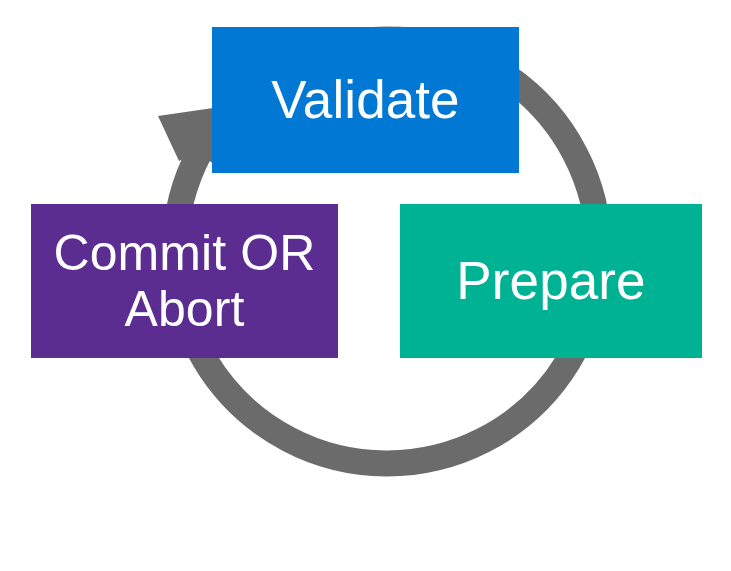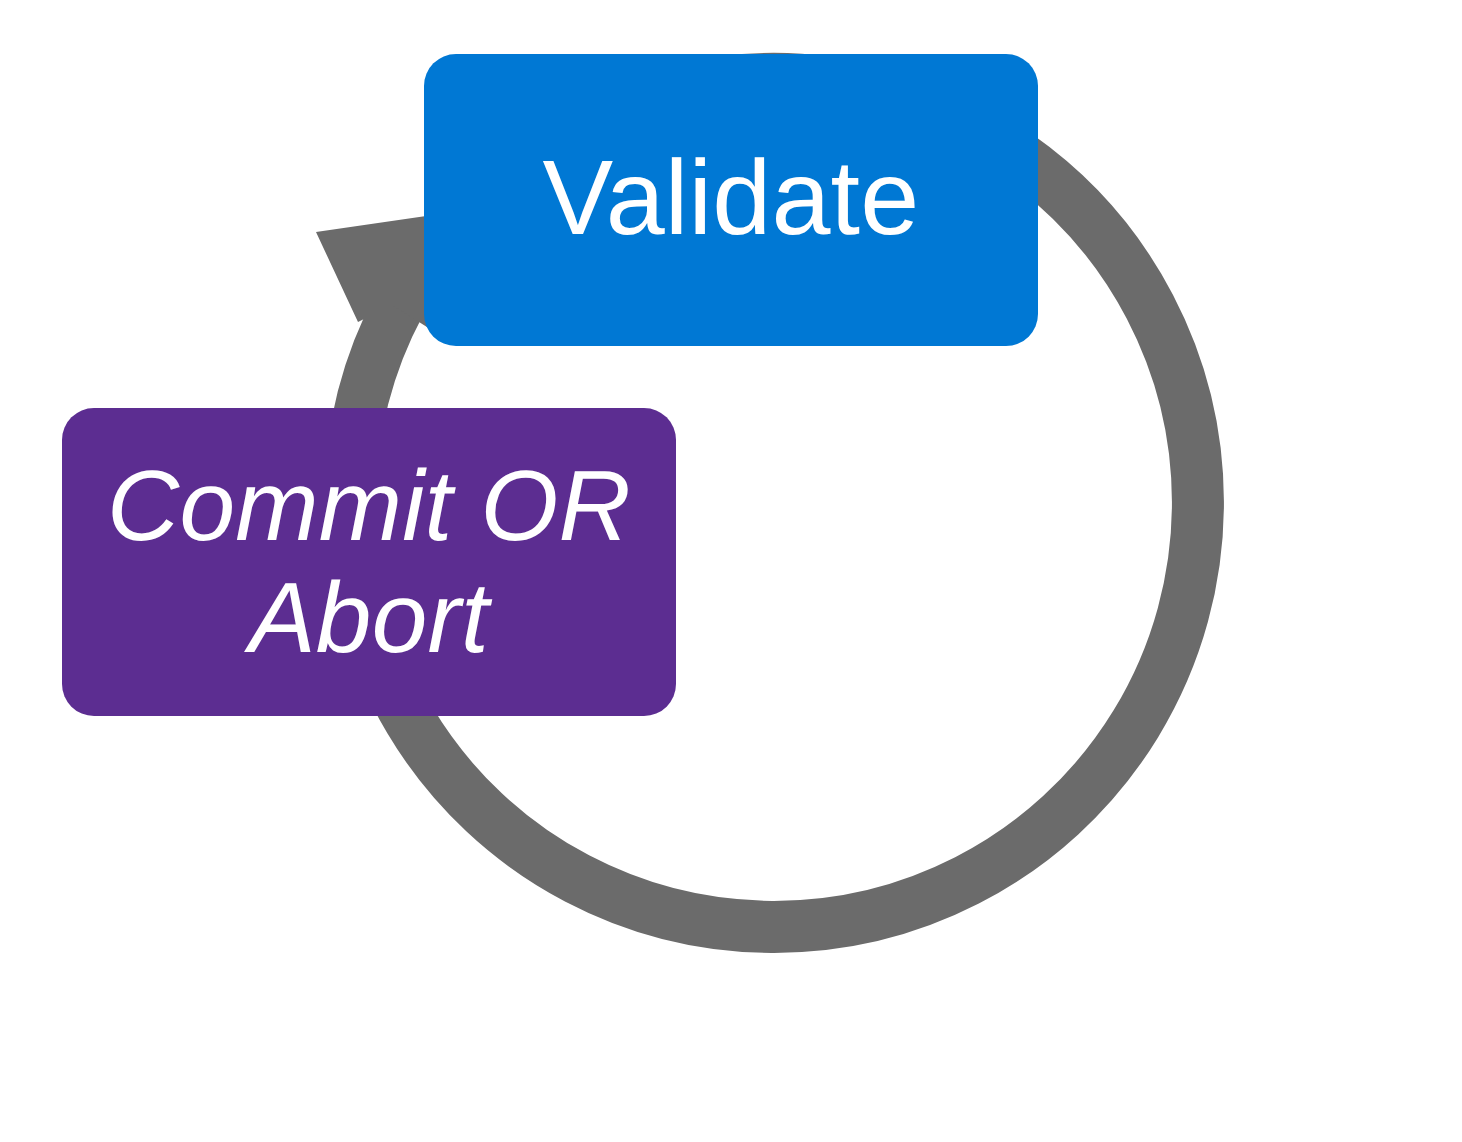--- a/index.html
+++ b/index.html
@@ -27,21 +27,20 @@
   }
   .node-box {
     position: absolute;
     display: flex;
     align-items: center;
     text-align: center;
     color: #ffffff;
     line-height: 1.12;
     box-sizing: border-box;
     padding: 4px 10px;
-    border-radius: 16px;
   }
   .node-label {
     display: block;
     width: 100%;
     font-weight: 400;
     letter-spacing: 0.1px;
     white-space: pre-line;
   }
   #node-validate {
     left: 212px;
@@ -64,21 +63,21 @@
   #node-prepare .node-label { font-size: 53px; }
 
   #node-commit {
     left: 31px;
     top: 204px;
     width: 307px;
     height: 154px;
     background: #5c2d91;
     z-index: 3;
   }
-  #node-commit .node-label { font-size: 50px; font-style: italic; }
+  #node-commit .node-label { font-size: 50px; }
 
   #node-check {
     left: 212px;
     top: 393px;
     width: 308px;
     height: 148px;
     background: #e0a200;
     z-index: 3;
   }
   #node-check .node-label { font-size: 50px; }
@@ -100,20 +99,23 @@
                L 196.0 152.5
                L 179.0 161.0
                Z"></path>
     </g>
   </svg>
 
   <div class="node-box" id="node-validate">
     <span class="node-label">Validate</span>
   </div>
 
+  <div class="node-box" id="node-prepare">
+    <span class="node-label">Prepare</span>
+  </div>
 
 
   <div class="node-box" id="node-commit">
     <span class="node-label">Commit OR
 Abort</span>
   </div>
 
 </div>
 
 </body></html>

